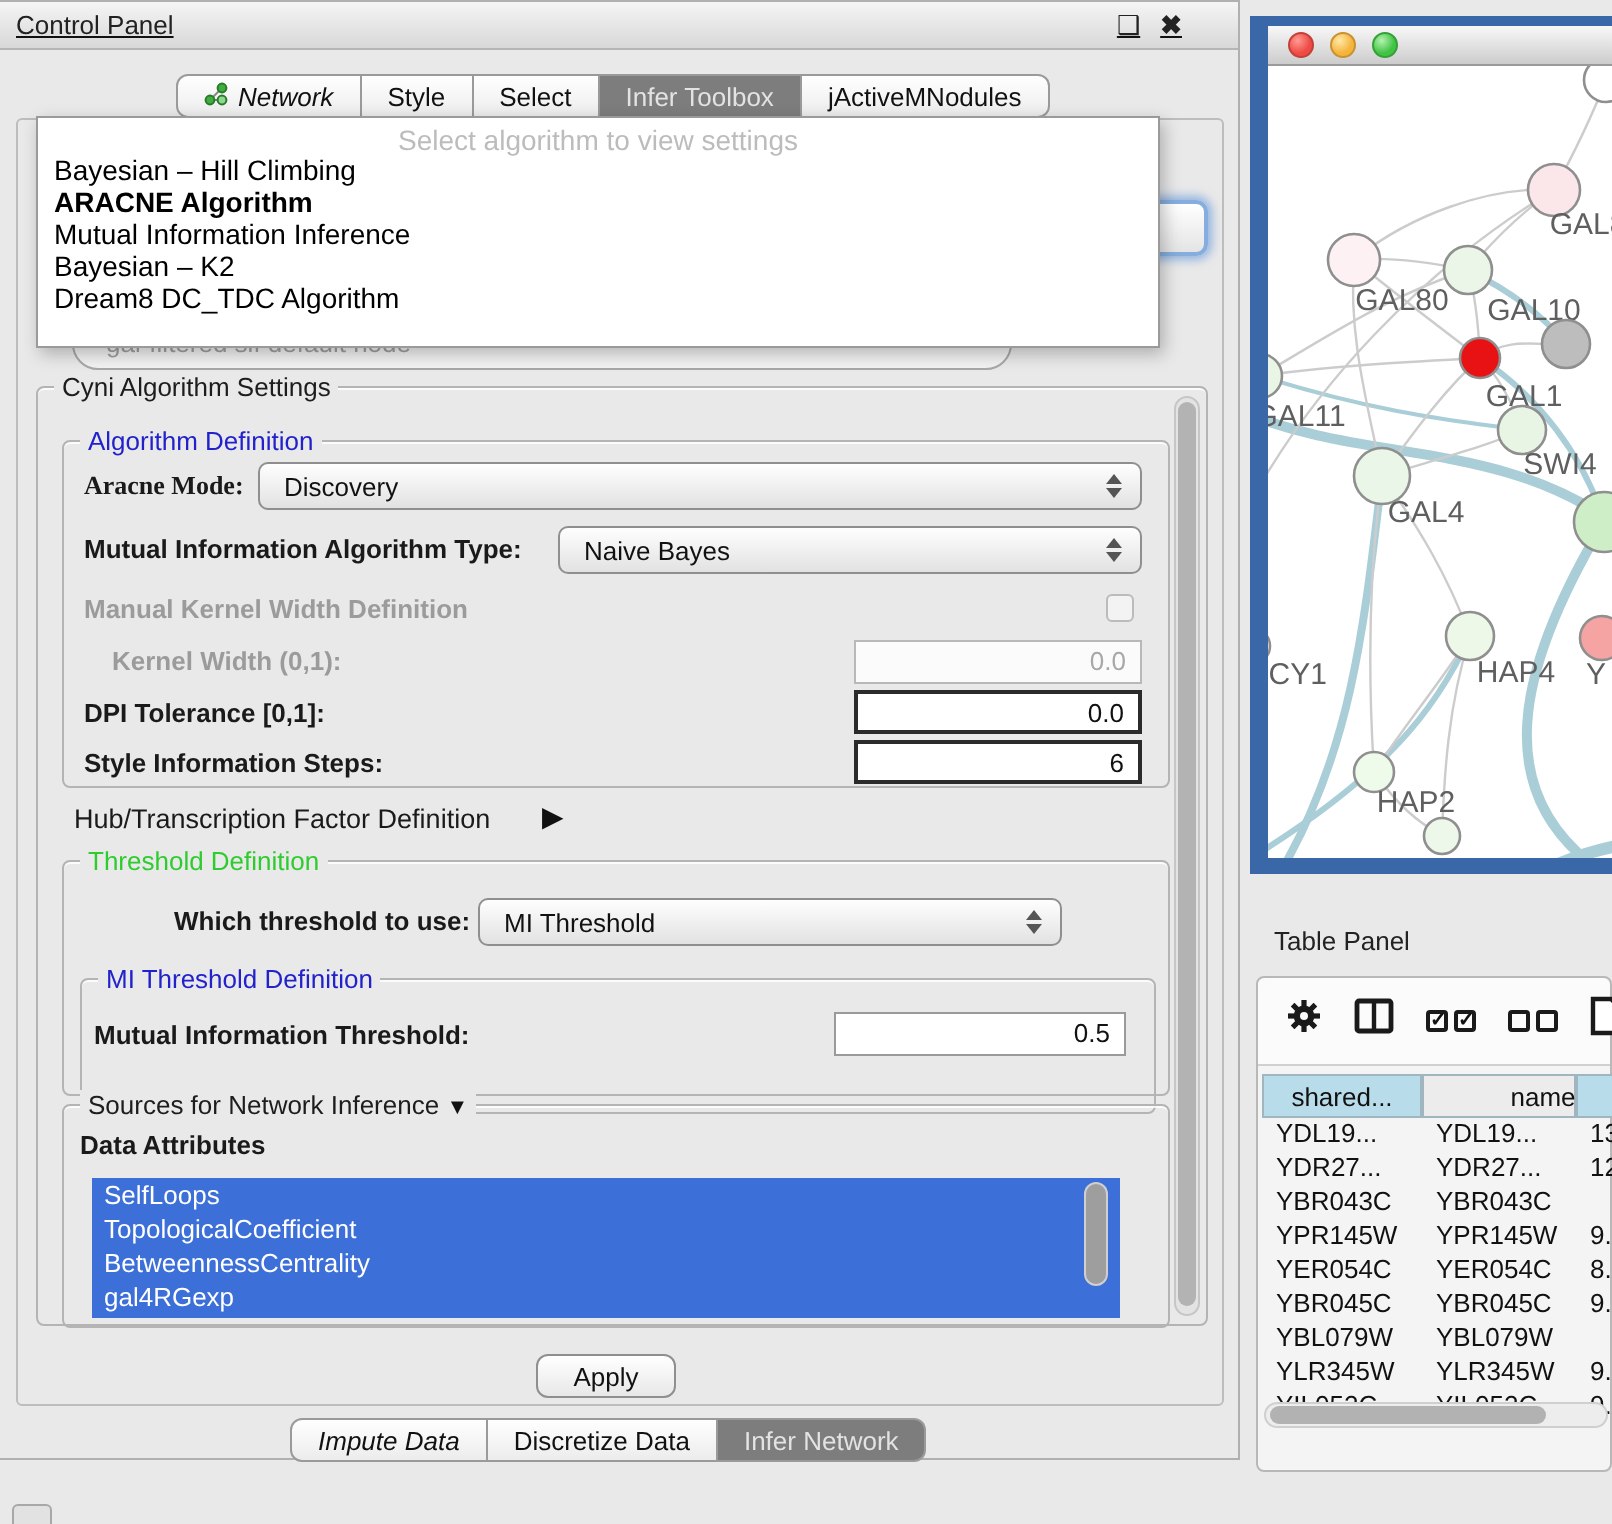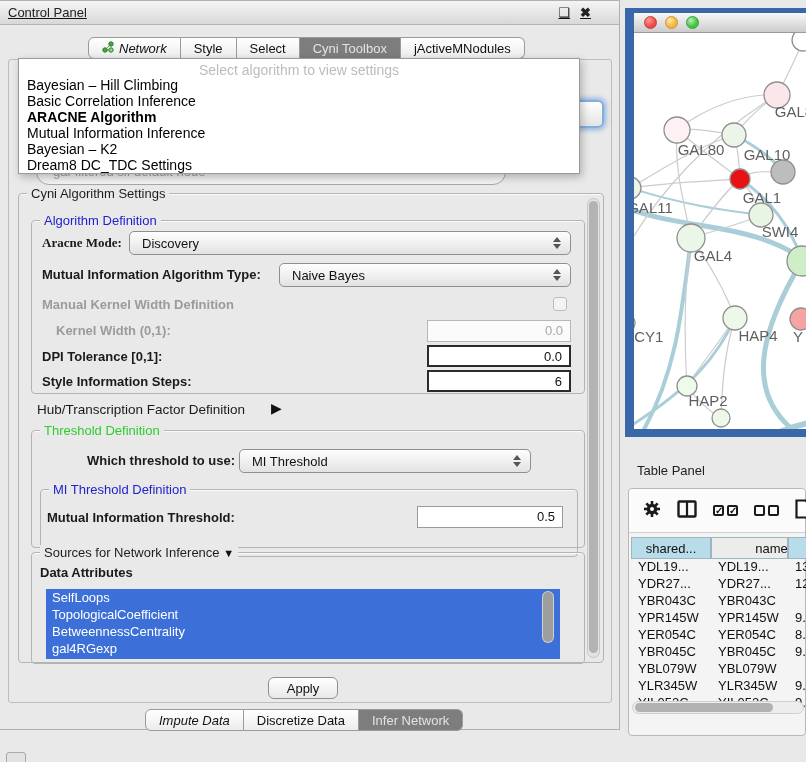--- a/index.html
+++ b/index.html
@@ -165,41 +165,40 @@
       </span>
       <span>Network</span>
     </div>
     <div class="tab">
         <span>Style</span>
       </div>
     <div class="tab">
         <span>Select</span>
       </div>
     <div class="tab selected">
-        <span>Cyni Toolbox</span>
+        <span>Infer Toolbox</span>
       </div>
     <div class="tab">
         <span>jActiveMNodules</span>
       </div>
   </div>
 
   <div id="tab-content" class="abs"></div>
 
   <div id="hidden-combo" class="abs">gal-filtered sif default node</div>
   <div id="focus-combo-fragment" class="abs"></div>
 
   <div id="algo-popup" class="abs">
     <div id="popup-placeholder">Select algorithm to view settings</div>
     <div id="popup-items">
         <div class="popup-item">Bayesian – Hill Climbing</div>
-        <div class="popup-item">Basic Correlation Inference</div>
         <div class="popup-item bold">ARACNE Algorithm</div>
         <div class="popup-item">Mutual Information Inference</div>
         <div class="popup-item">Bayesian – K2</div>
-        <div class="popup-item">Dream8 DC_TDC Settings</div>
+        <div class="popup-item">Dream8 DC_TDC Algorithm</div>
       </div>
   </div>
 
   <div id="settings-group" class="group">
     <span class="group-title t-black">Cyni Algorithm Settings</span>
 
     <div id="algodef-group" class="group">
       <span class="group-title t-blue">Algorithm Definition</span>
 
       <span class="lbl" style="left:10px; top:14px;font-family:Liberation Serif, serif;">Aracne Mode:</span>

